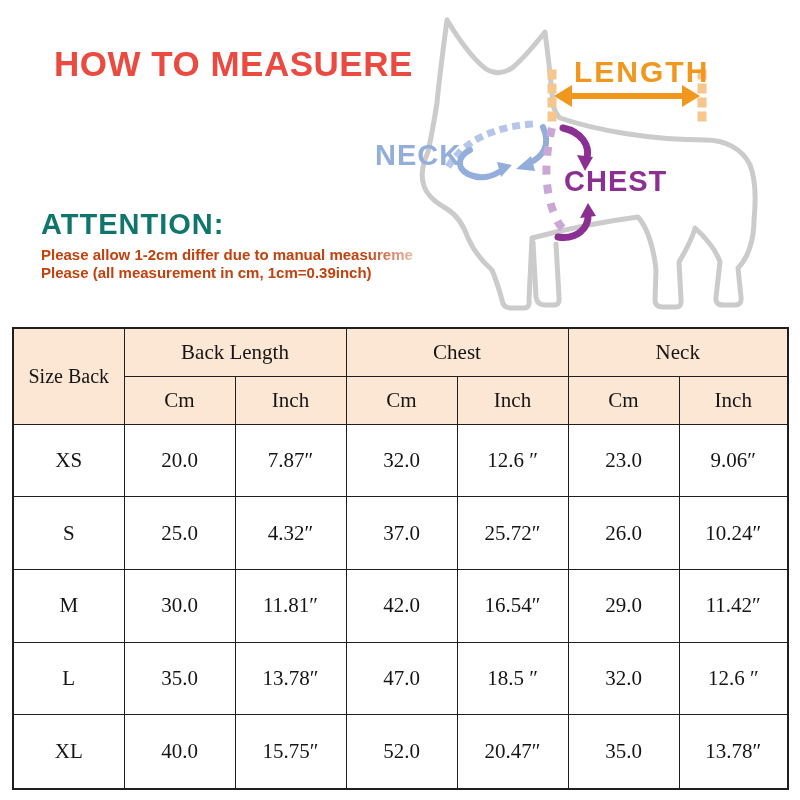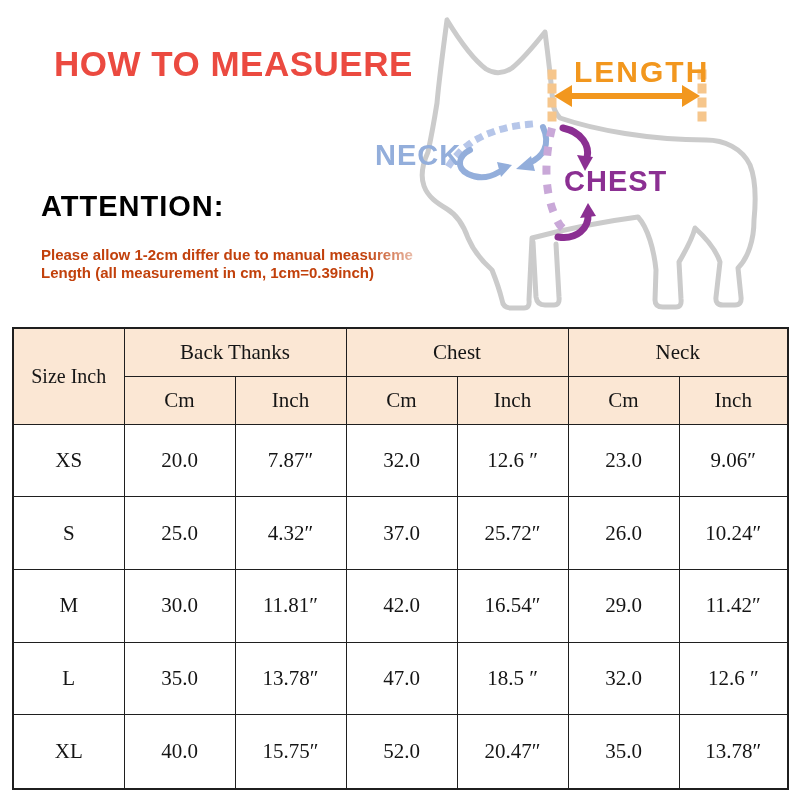--- a/index.html
+++ b/index.html
@@ -4,22 +4,22 @@
 <style>
   html,body{margin:0;padding:0;background:#fff;}
   #page{position:relative;width:800px;height:800px;background:#ffffff;overflow:hidden;
         font-family:"Liberation Sans", sans-serif;}
 
   
   .title{position:absolute;left:54px;top:44px;font-size:35px;font-weight:700;
          color:#EB4A40;letter-spacing:.5px;white-space:nowrap;}
   .subtitle{position:absolute;left:47px;top:99px;font-size:18px;color:#8E8E8E;
             line-height:24px;white-space:nowrap;}
-  .attn-title{position:absolute;left:41px;top:190px;font-size:29px;font-weight:700;
-              color:#000000;letter-spacing:1px;white-space:nowrap;}
+  .attn-title{position:absolute;left:41px;top:208px;font-size:29px;font-weight:700;
+              color:#0f766e;letter-spacing:1px;white-space:nowrap;}
   .attn-body{position:absolute;left:41px;top:246px;font-size:15px;font-weight:700;
              color:#c2410c;line-height:18px;white-space:nowrap;}
   .attn-line1{display:block;width:404px;overflow:hidden;
        -webkit-mask-image:linear-gradient(to right,#000 80%,transparent 99%);
        mask-image:linear-gradient(to right,#000 80%,transparent 99%);}
 
   
   .diagram-svg{position:absolute;left:0;top:0;width:800px;height:330px;}
   .lbl{position:absolute;font-weight:700;white-space:nowrap;}
   .lbl-length{left:562px;top:55px;font-size:30px;color:#F2971E;letter-spacing:2px;margin-left:12px;}
@@ -43,21 +43,21 @@
 </style>
 </head>
 <body>
 
 <div id="page">
 
   <div class="title">HOW TO MEASUERE</div>
   <div class="attn-title">ATTENTION:</div>
   <div class="attn-body">
     <span class="attn-line1">Please allow 1-2cm differ due to manual measureme</span>
-    <span>Length (all measurement in cm, 1cm=0.39inch)</span>
+    <span>Please (all measurement in cm, 1cm=0.39inch)</span>
   </div>
 
   <svg class="diagram-svg" viewBox="0 0 800 330">
 
     <g stroke="#CBCBCB" stroke-width="5" fill="#ffffff" stroke-linejoin="round" stroke-linecap="round">
       <path d="
         M 447 20
         C 443 50 439 80 437 103
         C 434 122 431 138 428 152
         C 423 163 420 175 424 186
@@ -124,22 +124,22 @@
       <col style="width:111px">
         <col style="width:111px">
         <col style="width:111px">
       <col style="width:111px">
         <col style="width:111px">
         <col style="width:111px">
         <col>
     </colgroup>
     <tbody>
         <tr class="hdr-row">
-      <th class="hdr corner" rowspan="2">Size Inch</th>
-      <th class="hdr" colspan="2">Back Thanks</th>
+      <th class="hdr corner" rowspan="2">Size Back</th>
+      <th class="hdr" colspan="2">Back Length</th>
       <th class="hdr" colspan="2">Chest</th>
       <th class="hdr" colspan="2">Neck</th>
     </tr>
     <tr class="hdr-row">
       <th class="hdr">Cm</th>
       <th class="hdr">Inch</th>
       <th class="hdr">Cm</th>
       <th class="hdr">Inch</th>
       <th class="hdr">Cm</th>
       <th class="hdr">Inch</th>

